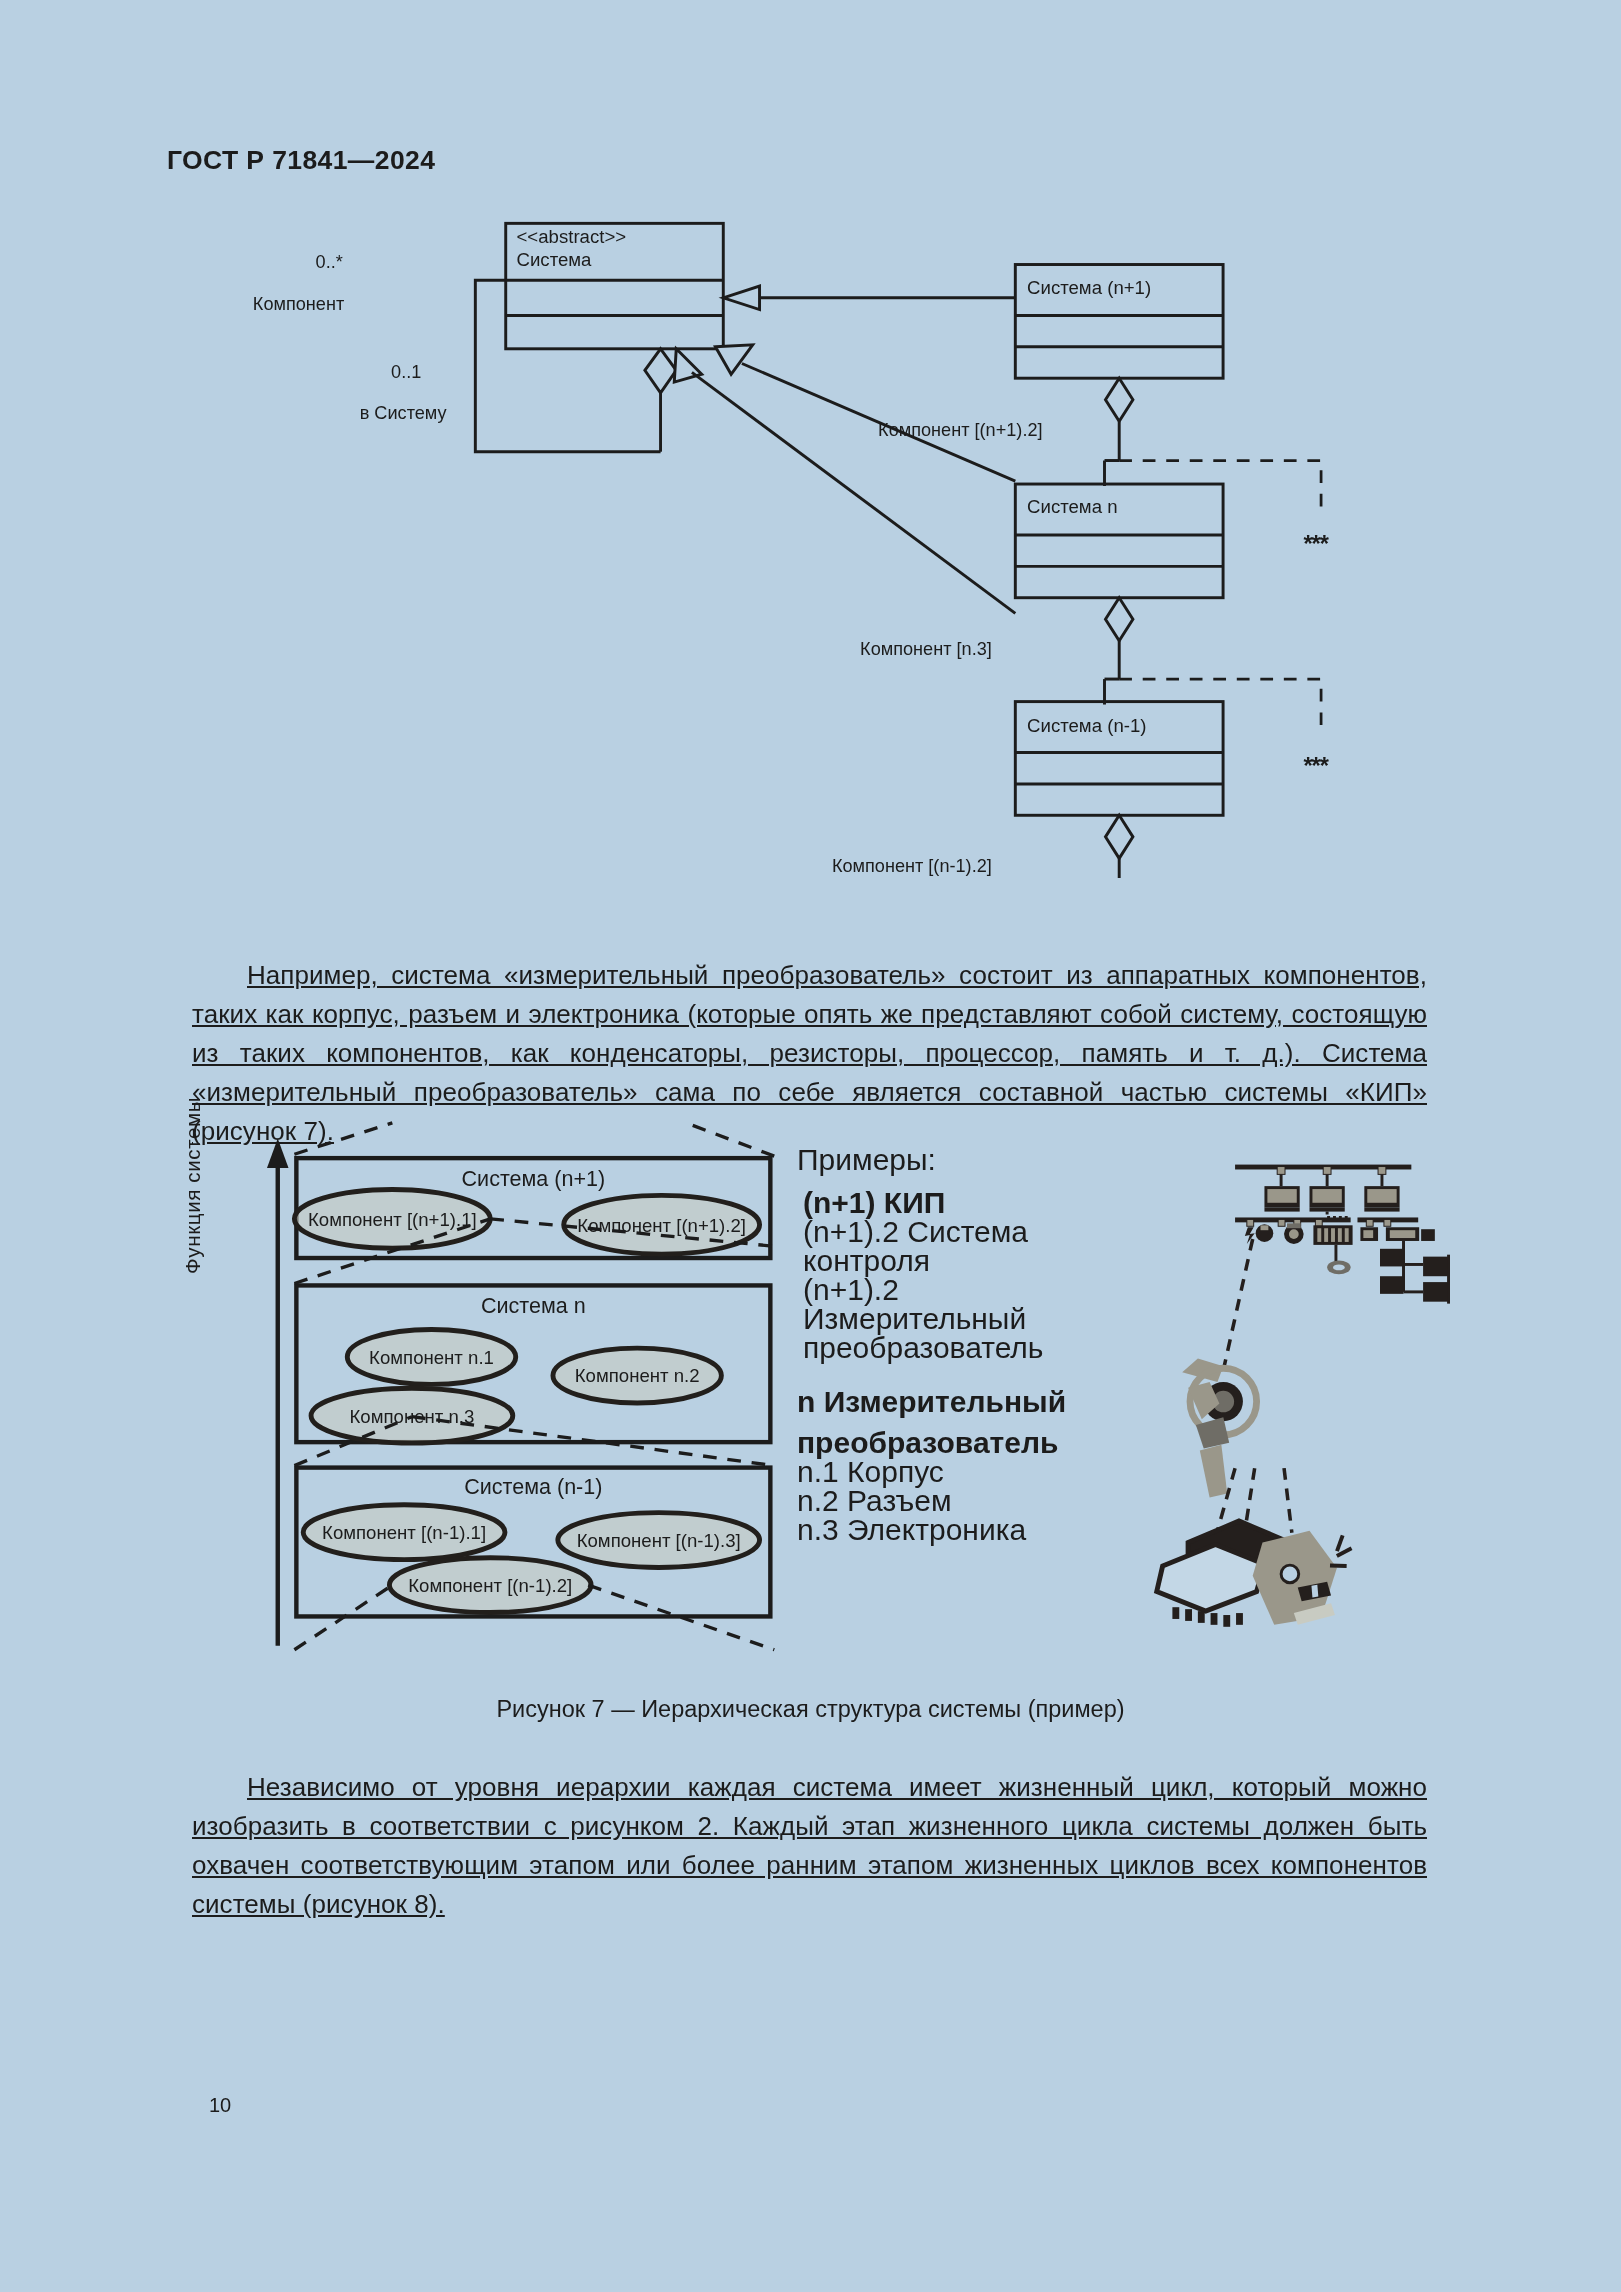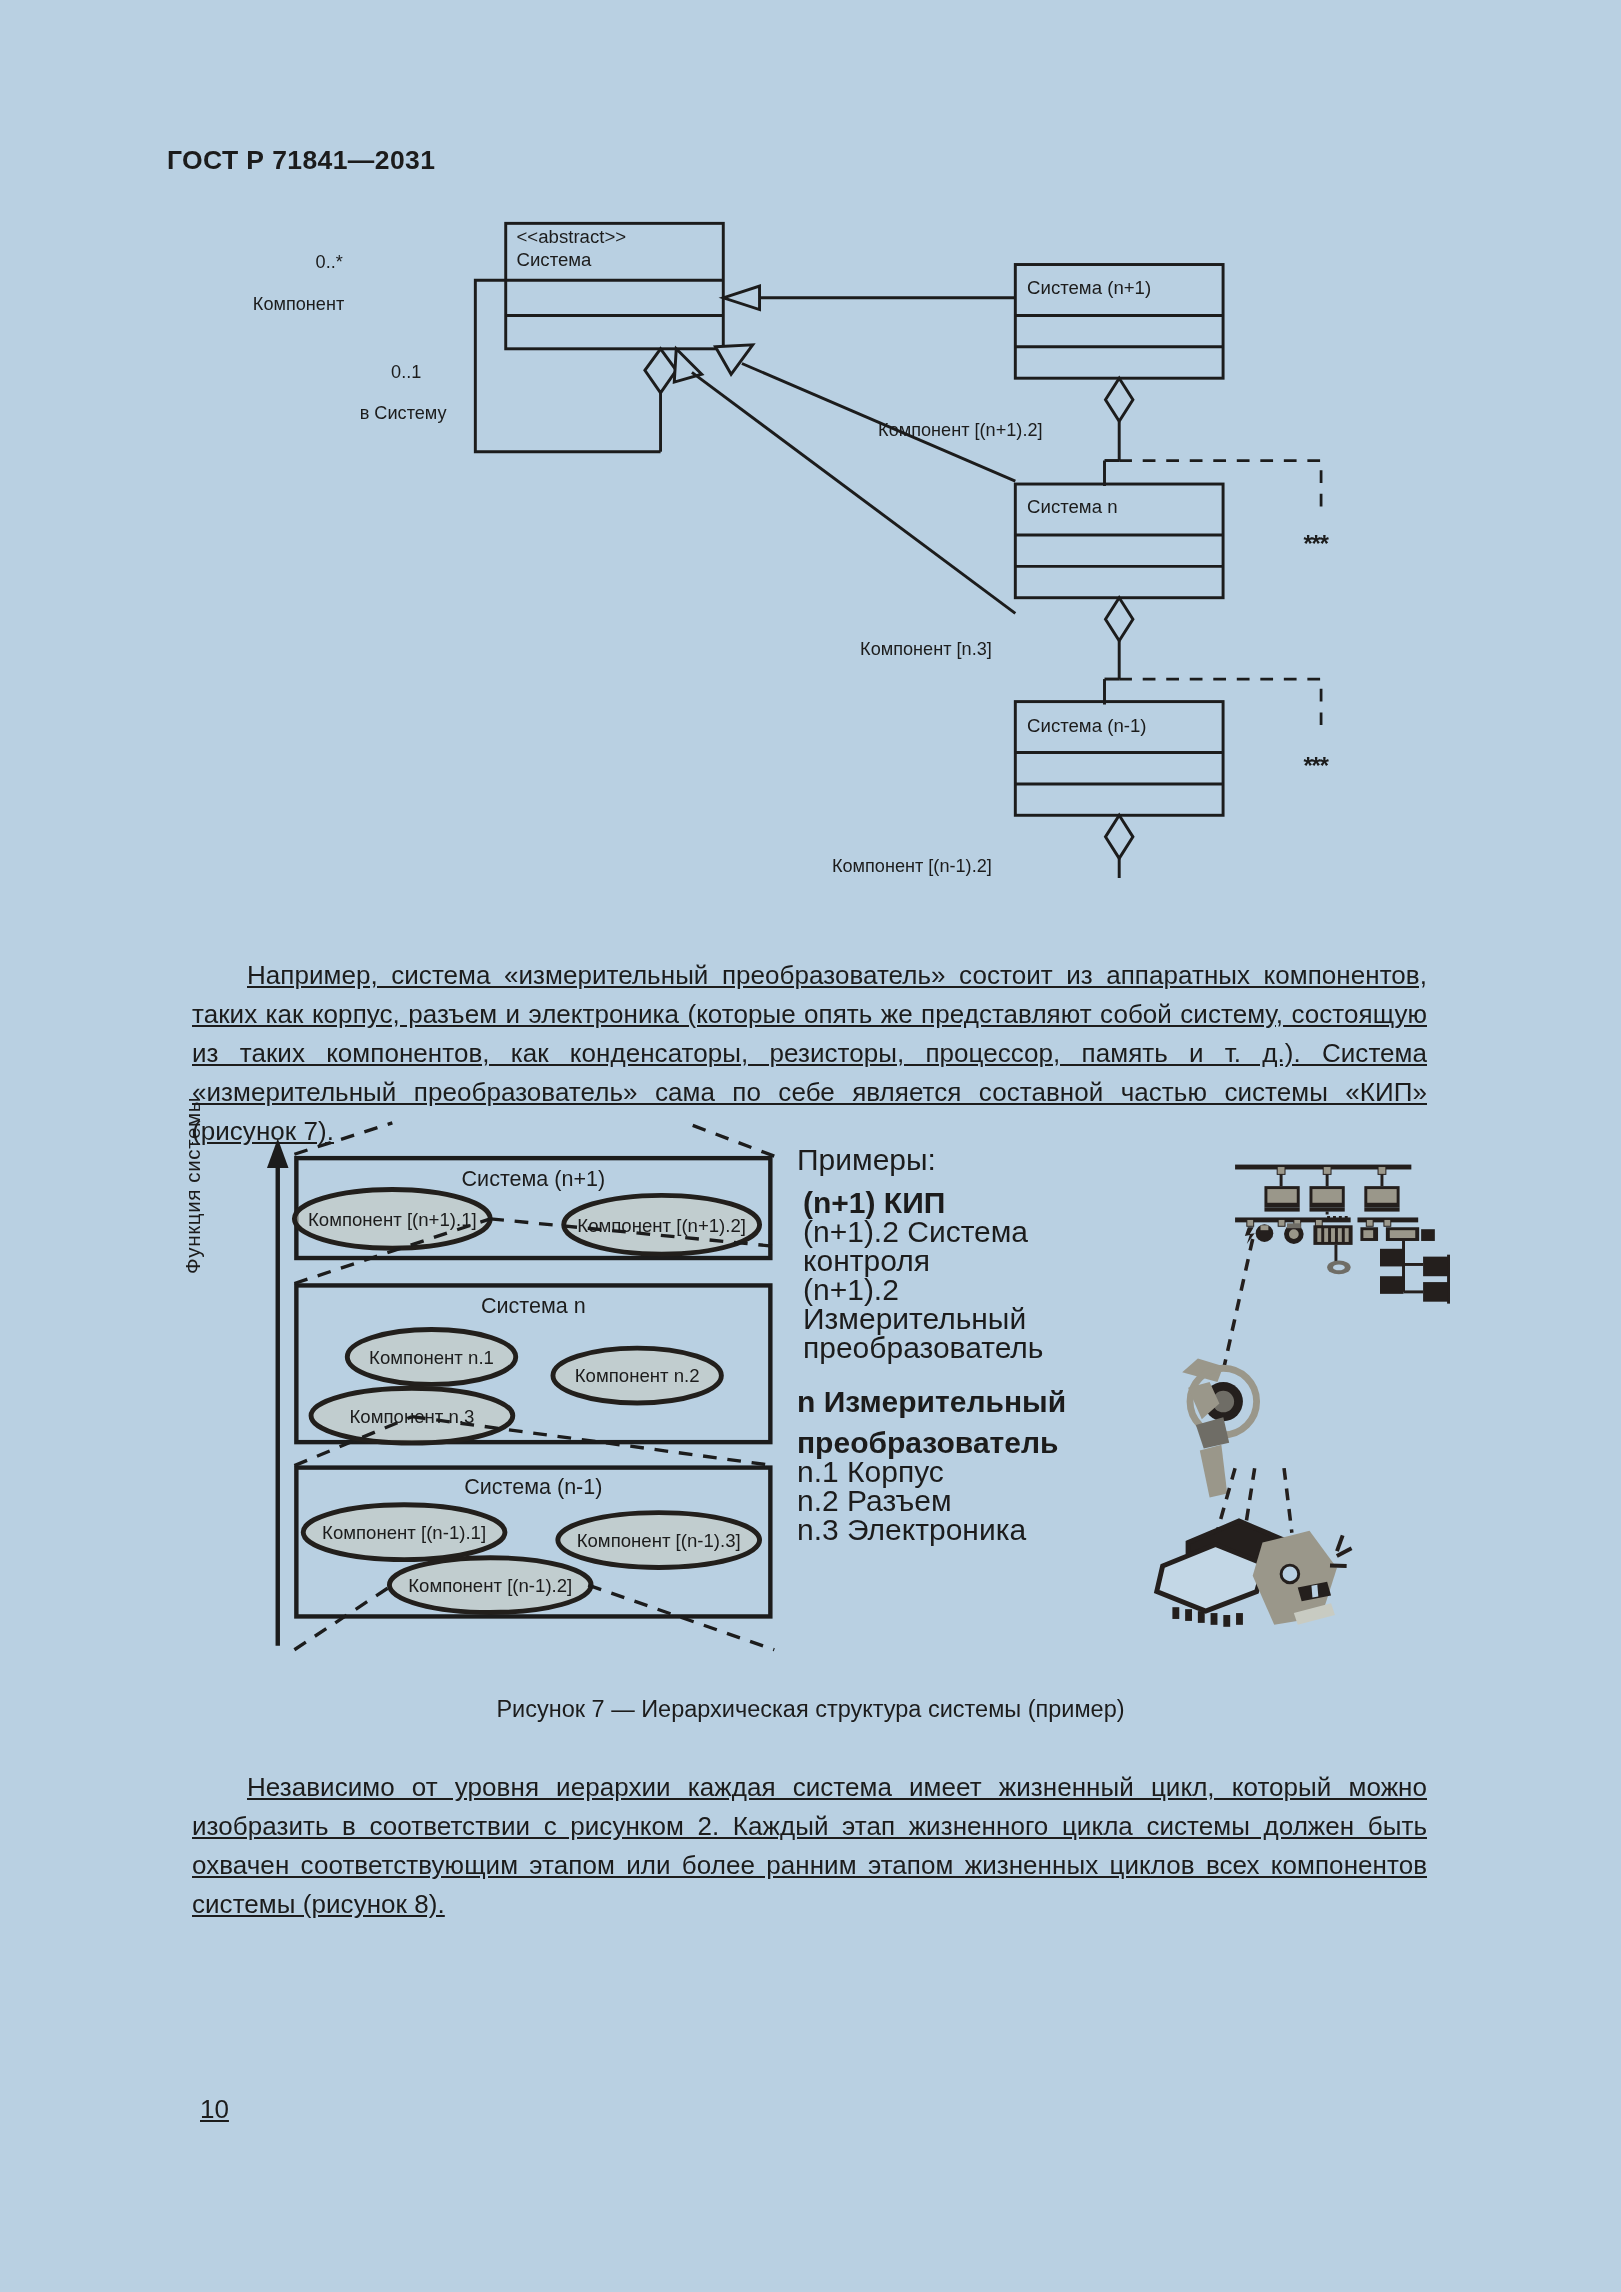--- a/index.html
+++ b/index.html
@@ -44,24 +44,23 @@
     text-decoration: underline;
   }
   .fig-caption {
     position: absolute;
     width: 100%;
     text-align: center;
     font-size: 23.5px;
   }
   .page-number {
     position: absolute;
-    left: 200px;
+    left: 209px;
     top: 2094px;
-    font-size: 26px;
-    text-decoration: underline;
+    font-size: 20px;
   }
 
   
   #figure6 {
     position: absolute;
     left: 0;
     top: 192px;
     width: 1384px;
     height: 686px;
   }
@@ -169,21 +168,21 @@
   .il-mid  { fill: #9a978a; }
   .il-grey { fill: #6f6d66; }
   .il-line { stroke: #241f1d; stroke-width: 3; fill: none; }
   .il-dash { stroke: #241f1d; stroke-width: 3.6; fill: none; stroke-dasharray: 12 9; }
 </style>
 </head>
 <body>
 
 <div class="page">
 
-  <div class="doc-header">ГОСТ Р 71841—2031</div>
+  <div class="doc-header">ГОСТ Р 71841—2024</div>
 
   <div id="figure6">
     <svg width="1621" height="686" viewBox="0 0 1654 700" xmlns="http://www.w3.org/2000/svg">
 
       <g>
         <rect class="uml-box" x="516" y="32" width="222" height="128"></rect>
         <line class="uml-line" x1="516" y1="90" x2="738" y2="90"></line>
         <line class="uml-line" x1="516" y1="126" x2="738" y2="126"></line>
         <text class="uml-text" x="527" y="52">&lt;&lt;abstract&gt;&gt;</text>
         <text class="uml-text" x="527" y="75">Система</text>

